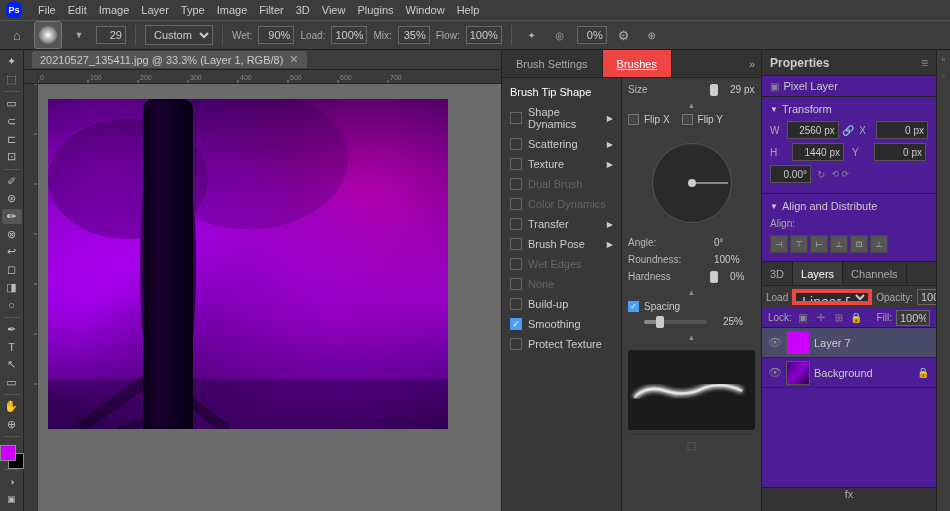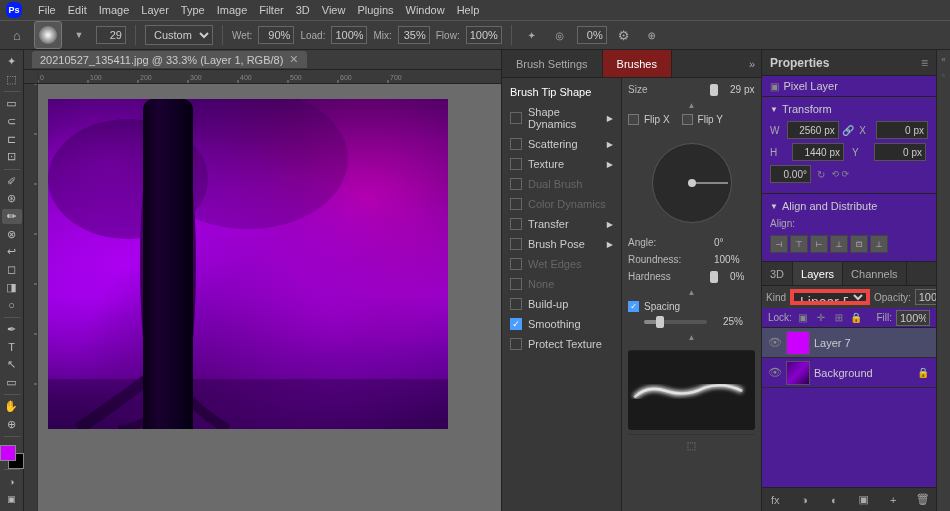--- a/index.html
+++ b/index.html
@@ -267,22 +267,23 @@
     }
     .brush-panel-tab {
       padding: 0 14px;
       display: flex;
       align-items: center;
       cursor: pointer;
       color: #aaa;
       border-right: 1px solid #222;
     }
     .brush-panel-tab.active {
-      background: #7f1d1d;
+      background: #ef4444;
       color: #fff;
+      text-decoration: underline;
     }
     .panel-expand-btn {
       margin-left: auto;
       display: flex;
       align-items: center;
       padding: 0 6px;
       cursor: pointer;
       color: #aaa;
     }
 
@@ -633,21 +634,22 @@
       color: #888;
       font-size: 10px;
     }
     #layers-footer {
       height: 24px;
       background: #333;
       border-top: 1px solid #222;
       display: flex;
       align-items: center;
       padding: 0 6px;
-      gap: 15px;
+      gap: 9px;
+      flex-direction: column;
     }
     .layers-footer-btn {
       width: 18px;
       height: 18px;
       display: flex;
       align-items: center;
       justify-content: center;
       color: #aaa;
       cursor: pointer;
       font-size: 11px;
@@ -1050,21 +1052,21 @@
       </div>
     </div>
 
     <div id="layers-tabs">
       <div class="layers-tab">3D</div>
       <div class="layers-tab active">Layers</div>
       <div class="layers-tab">Channels</div>
     </div>
 
     <div id="layers-options">
-      <span style="font-size:10px; color:#aaa;">Kind</span>
+      <span style="font-size:10px; color:#aaa;">Load</span>
       <select class="layers-select" style="width:80px;">
         <option>Linear Burn</option>
       </select>
       <span style="font-size:10px; color:#aaa;">Opacity:</span>
       <input class="opt-input" type="text" value="100%" style="width: 36px; height: 16px;">
     </div>
 
     <div class="layers-lock-row">
       <span style="font-size:10px; color:#aaa;">Lock:</span>
       <div class="lock-icon">▣</div>

